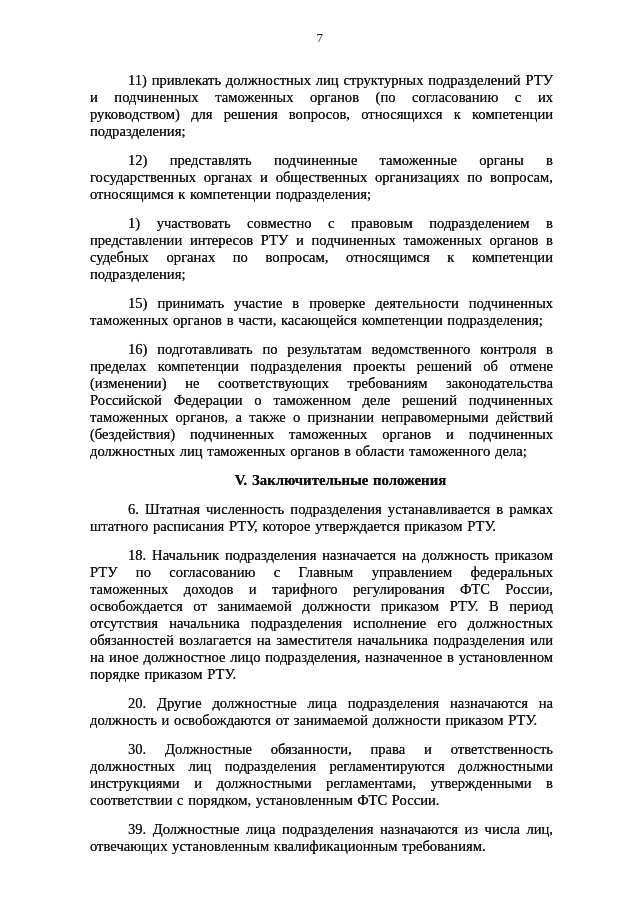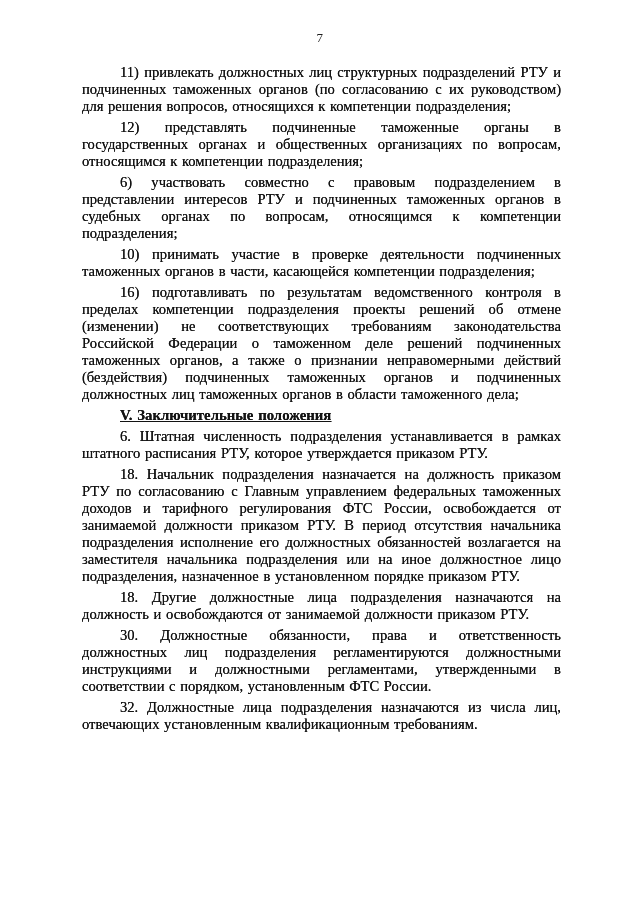--- a/index.html
+++ b/index.html
@@ -35,53 +35,52 @@
     top: 60px;
     left: 78px;
     width: 487px;
     font-size: 14.6px;
     line-height: 17px;
     text-align: justify;
     
     text-shadow: 0 0 0.5px #1c1c1c;
   }
   .content p {
-    margin: 4px;
+    margin: 12px;
     padding: 0;
     text-indent: 38px;
     word-spacing: 1px;
   }
   .section-heading {
     margin: 17px 0;
     font-size: 14.8px;
     line-height: 17px;
     font-weight: bold;
-    text-align: left;
+    text-align: center;
     text-indent: 0;
     word-spacing: 1px;
-    text-decoration: underline;
   }
 </style>
 </head>
 <body>
 
 <div class="page">
 
   <div class="page-number">7</div>
 
   <div class="content">
 
     <p>11) привлекать должностных лиц структурных подразделений РТУ и подчиненных таможенных органов (по согласованию с их руководством) для решения вопросов, относящихся к компетенции подразделения;</p>
     <p>12) представлять подчиненные таможенные органы в государственных органах и общественных организациях по вопросам, относящимся к компетенции подразделения;</p>
-    <p>6) участвовать совместно с правовым подразделением в представлении интересов РТУ и подчиненных таможенных органов в судебных органах по вопросам, относящимся к компетенции подразделения;</p>
-    <p>10) принимать участие в проверке деятельности подчиненных таможенных органов в части, касающейся компетенции подразделения;</p>
+    <p>1) участвовать совместно с правовым подразделением в представлении интересов РТУ и подчиненных таможенных органов в судебных органах по вопросам, относящимся к компетенции подразделения;</p>
+    <p>15) принимать участие в проверке деятельности подчиненных таможенных органов в части, касающейся компетенции подразделения;</p>
     <p>16) подготавливать по результатам ведомственного контроля в пределах компетенции подразделения проекты решений об отмене (изменении) не соответствующих требованиям законодательства Российской Федерации о таможенном деле решений подчиненных таможенных органов, а также о признании неправомерными действий (бездействия) подчиненных таможенных органов и подчиненных должностных лиц таможенных органов в области таможенного дела;</p>
 
     <p class="section-heading">V. Заключительные положения</p>
 
     <p>6. Штатная численность подразделения устанавливается в рамках штатного расписания РТУ, которое утверждается приказом РТУ.</p>
     <p>18. Начальник подразделения назначается на должность приказом РТУ по согласованию с Главным управлением федеральных таможенных доходов и тарифного регулирования ФТС России, освобождается от занимаемой должности приказом РТУ. В период отсутствия начальника подразделения исполнение его должностных обязанностей возлагается на заместителя начальника подразделения или на иное должностное лицо подразделения, назначенное в установленном порядке приказом РТУ.</p>
-    <p>18. Другие должностные лица подразделения назначаются на должность и освобождаются от занимаемой должности приказом РТУ.</p>
+    <p>20. Другие должностные лица подразделения назначаются на должность и освобождаются от занимаемой должности приказом РТУ.</p>
     <p>30. Должностные обязанности, права и ответственность должностных лиц подразделения регламентируются должностными инструкциями и должностными регламентами, утвержденными в соответствии с порядком, установленным ФТС России.</p>
-    <p>32. Должностные лица подразделения назначаются из числа лиц, отвечающих установленным квалификационным требованиям.</p>
+    <p>39. Должностные лица подразделения назначаются из числа лиц, отвечающих установленным квалификационным требованиям.</p>
 
   </div>
 </div>
 
 </body></html>

